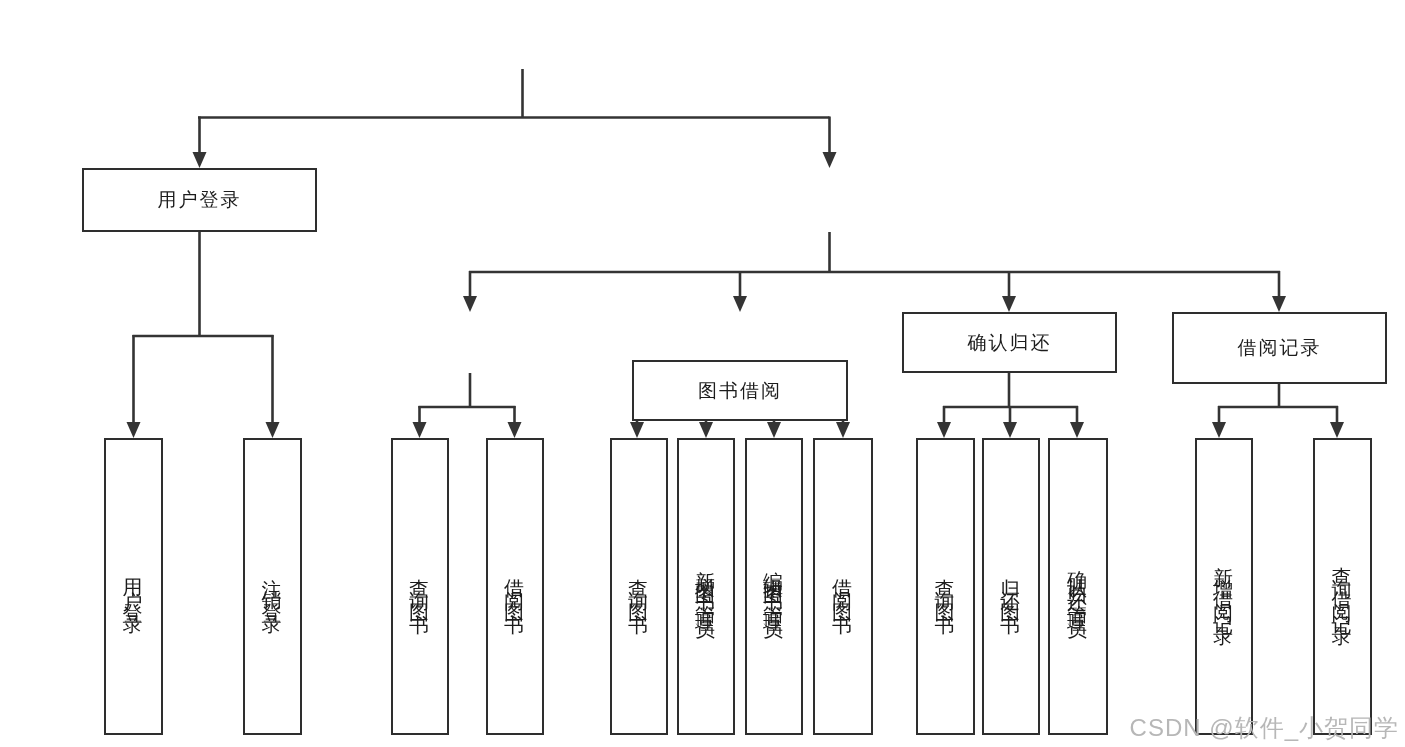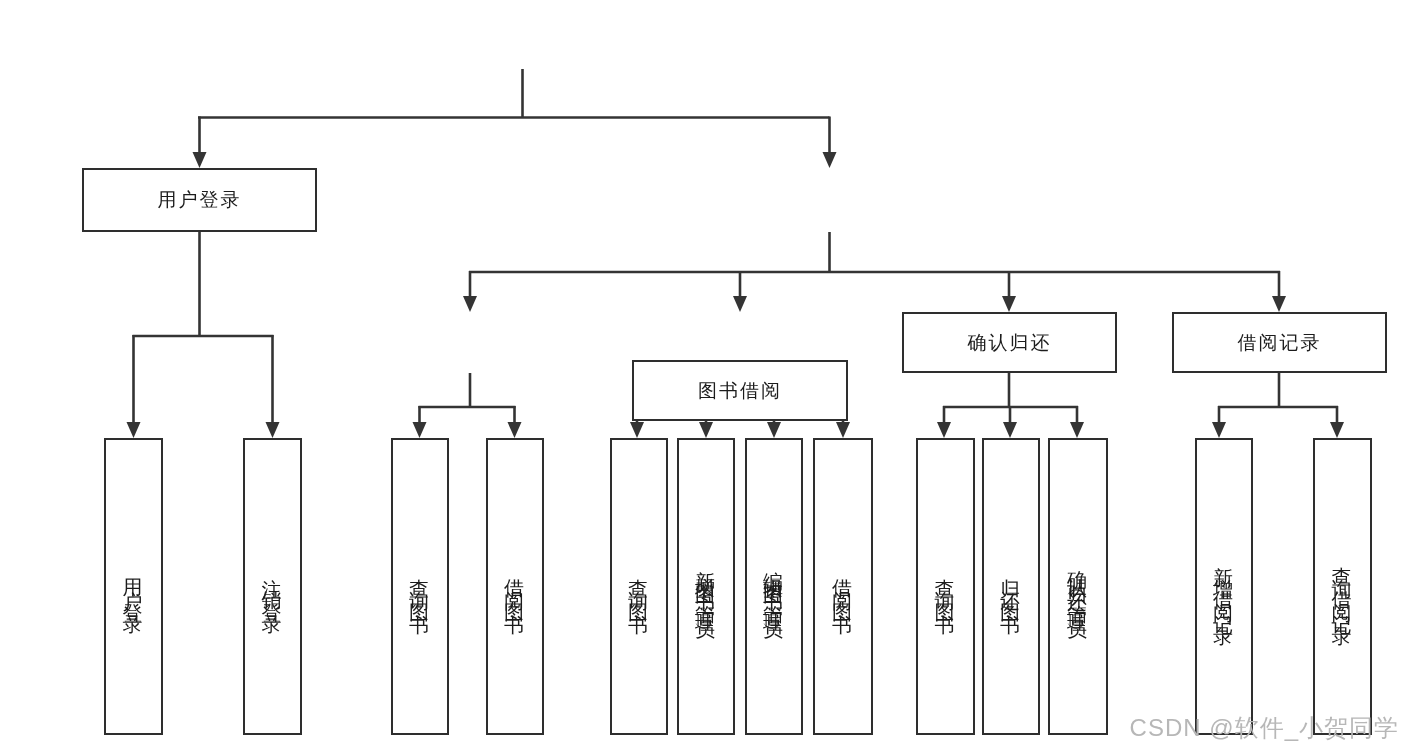--- a/index.html
+++ b/index.html
@@ -144,21 +144,21 @@
   <div class="node" style="left:82px;top:168px;width:235px;height:64px;">
     <span class="lbl">用户登录</span>
   </div>
 
   <div class="node" style="left:632px;top:312px;width:216px;height:61px;margin-top:48px;">
     <span class="lbl">图书借阅</span>
   </div>
   <div class="node" style="left:902px;top:312px;width:215px;height:61px;">
     <span class="lbl">确认归还</span>
   </div>
-  <div class="node" style="left:1172px;top:312px;width:215px;height:61px;">
+  <div class="node" style="left:1172px;top:312px;width:215px;height:72px;">
     <span class="lbl">借阅记录</span>
   </div>
 
   <div class="node leaf" style="left:104px;top:438px;width:59px;height:297px;">
     <span class="lbl">用户登录</span>
   </div>
   <div class="node leaf" style="left:243px;top:438px;width:59px;height:297px;">
     <span class="lbl">注销登录</span>
   </div>
 

